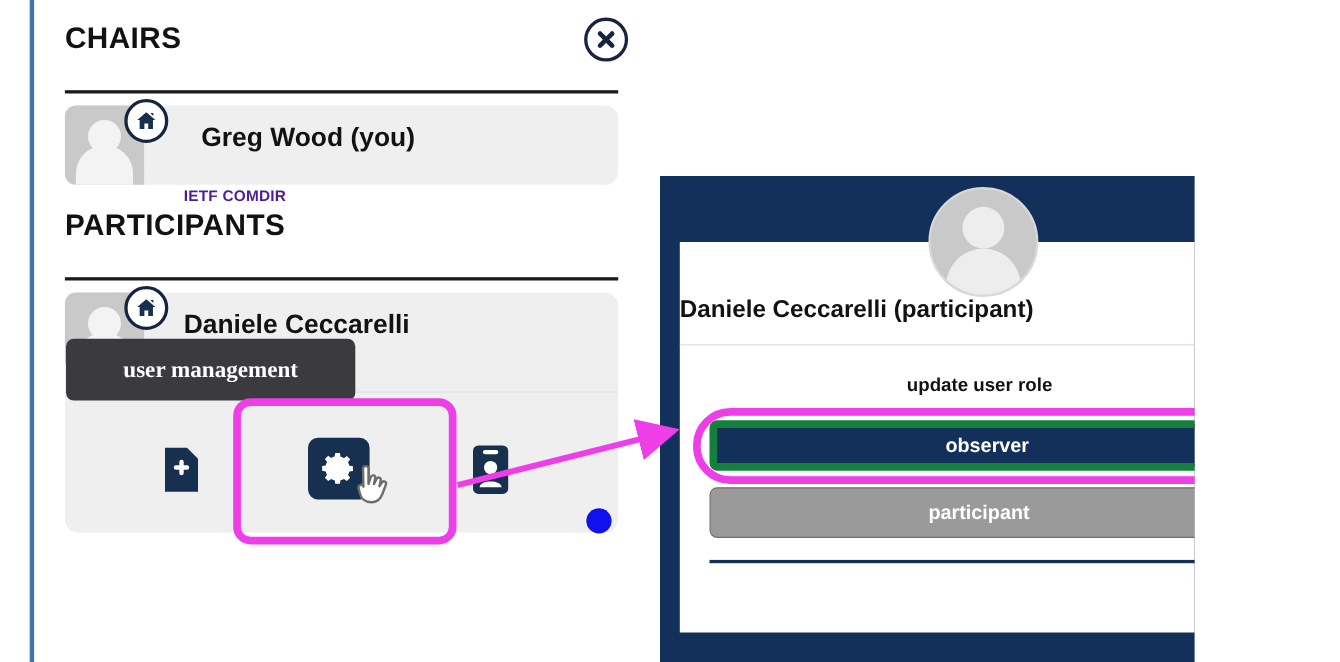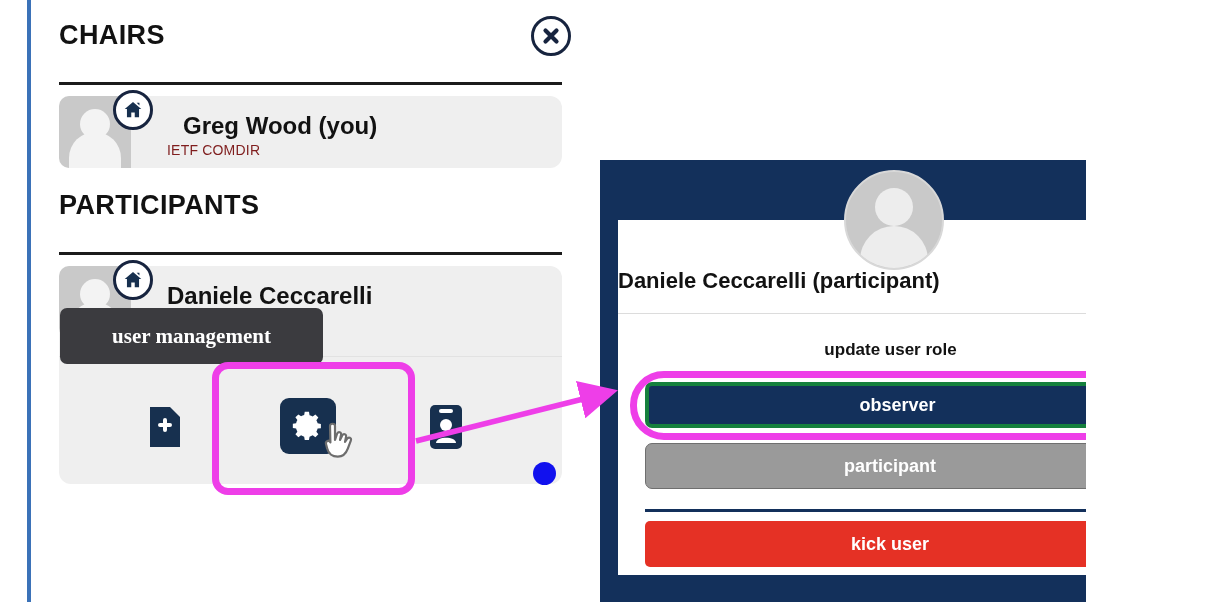--- a/index.html
+++ b/index.html
@@ -65,22 +65,22 @@
 
   .home-badge{
     position:absolute;width:40px;height:40px;border-radius:50%;
     background:#ffffff;border:3px solid #17243f;box-sizing:border-box;
     display:flex;align-items:center;justify-content:center;
   }
   .user-name{
     position:absolute;font-size:24px;font-weight:bold;color:#121212;white-space:nowrap;
   }
   .user-org{
-    position:absolute;font-size:14px;font-weight:normal;color:#7f1d1d;
-    letter-spacing:.2px;white-space:nowrap;
+    position:absolute;font-size:14px;font-weight:bold;color:#4c1d95;
+    letter-spacing:.2px;white-space:nowrap;margin-top:28px;
   }
 
   
   .tooltip{
     position:absolute;background:#3b3b3f;border-radius:7px;
     color:#ffffff;font-size:21px;font-weight:bold;
     display:flex;align-items:center;justify-content:center;
     z-index:40;
     font-family:Liberation Serif, serif;
   }
@@ -121,21 +121,21 @@
   .dlg-divider{position:absolute;left:618px;top:313px;width:545px;height:1px;background:#dcdcdc;}
   .dlg-sublabel{
     position:absolute;left:618px;top:340px;width:545px;text-align:center;
     font-size:17px;font-weight:bold;color:#121212;
   }
   .role-btn{
     position:absolute;left:645px;width:490px;height:46px;border-radius:7px;
     display:flex;align-items:center;justify-content:center;
     font-size:18px;font-weight:bold;color:#ffffff;cursor:pointer;box-sizing:border-box;
   }
-  .role-observer{top:382px;background:#13305b;border:4px solid #15803d;padding-left:15px;}
+  .role-observer{top:382px;background:#13305b;border:7px solid #15803d;padding-left:15px;}
   .role-participant{top:443px;background:#9a9a9a;border:1px solid #6f6f6f;}
   .dlg-divider2{position:absolute;left:645px;top:509px;width:490px;height:3px;background:#13305b;}
   .kick-btn{
     position:absolute;left:645px;top:521px;width:490px;height:46px;border-radius:5px;
     background:#e53125;display:flex;align-items:center;justify-content:center;
     font-size:18px;font-weight:bold;color:#ffffff;cursor:pointer;
   }
 
   
   .hl-box{
@@ -247,21 +247,20 @@
 
   <div class="dlg-title">Daniele Ceccarelli (participant)</div>
   <div class="dlg-divider"></div>
   <div class="dlg-sublabel">update user role</div>
 
   <div class="role-btn role-observer">observer</div>
   <div class="role-btn role-participant">participant</div>
 
   <div class="dlg-divider2"></div>
 
-  <div class="kick-btn">kick user</div>
 
   <div class="hl-box hl-gear"></div>
   <div class="hl-box hl-observer"></div>
 
   <svg class="arrow-svg">
     <defs>
       <marker id="mhead" markerWidth="7" markerHeight="7" refX="4.2" refY="3.5" orient="auto">
         <path d="M0,0 L7,3.5 L0,7 z" fill="#ee3ee8"></path>
       </marker>
     </defs>

